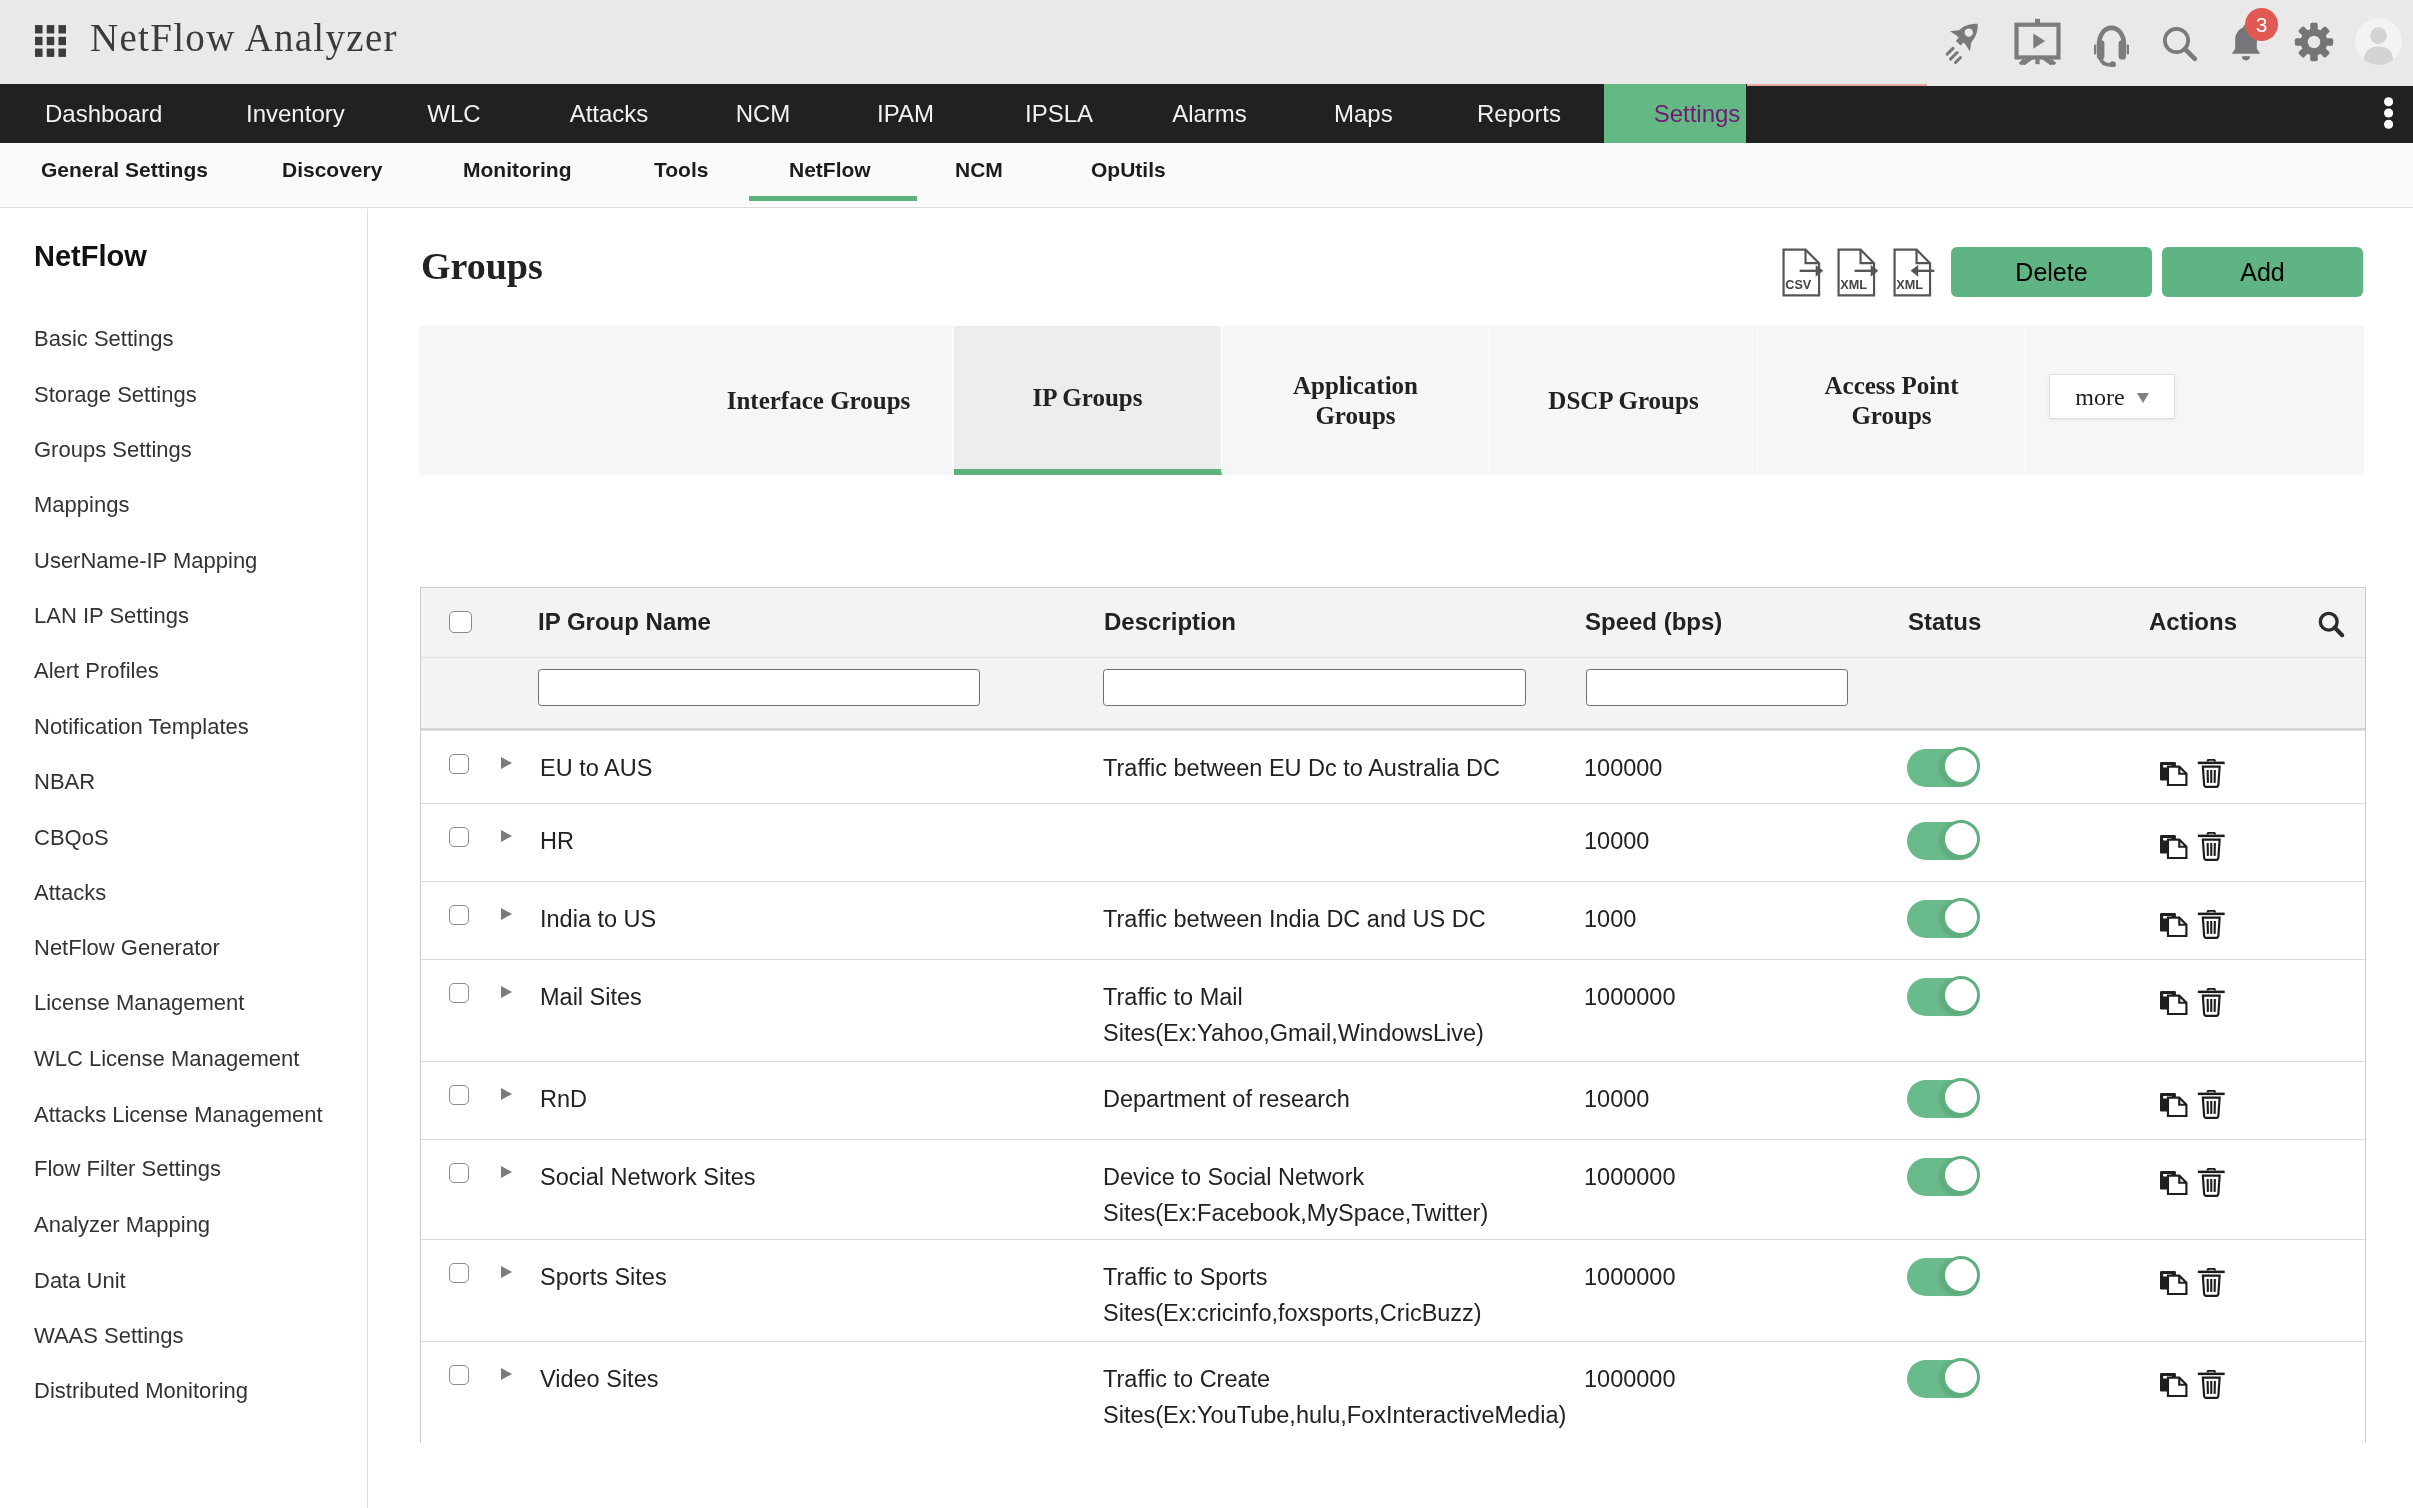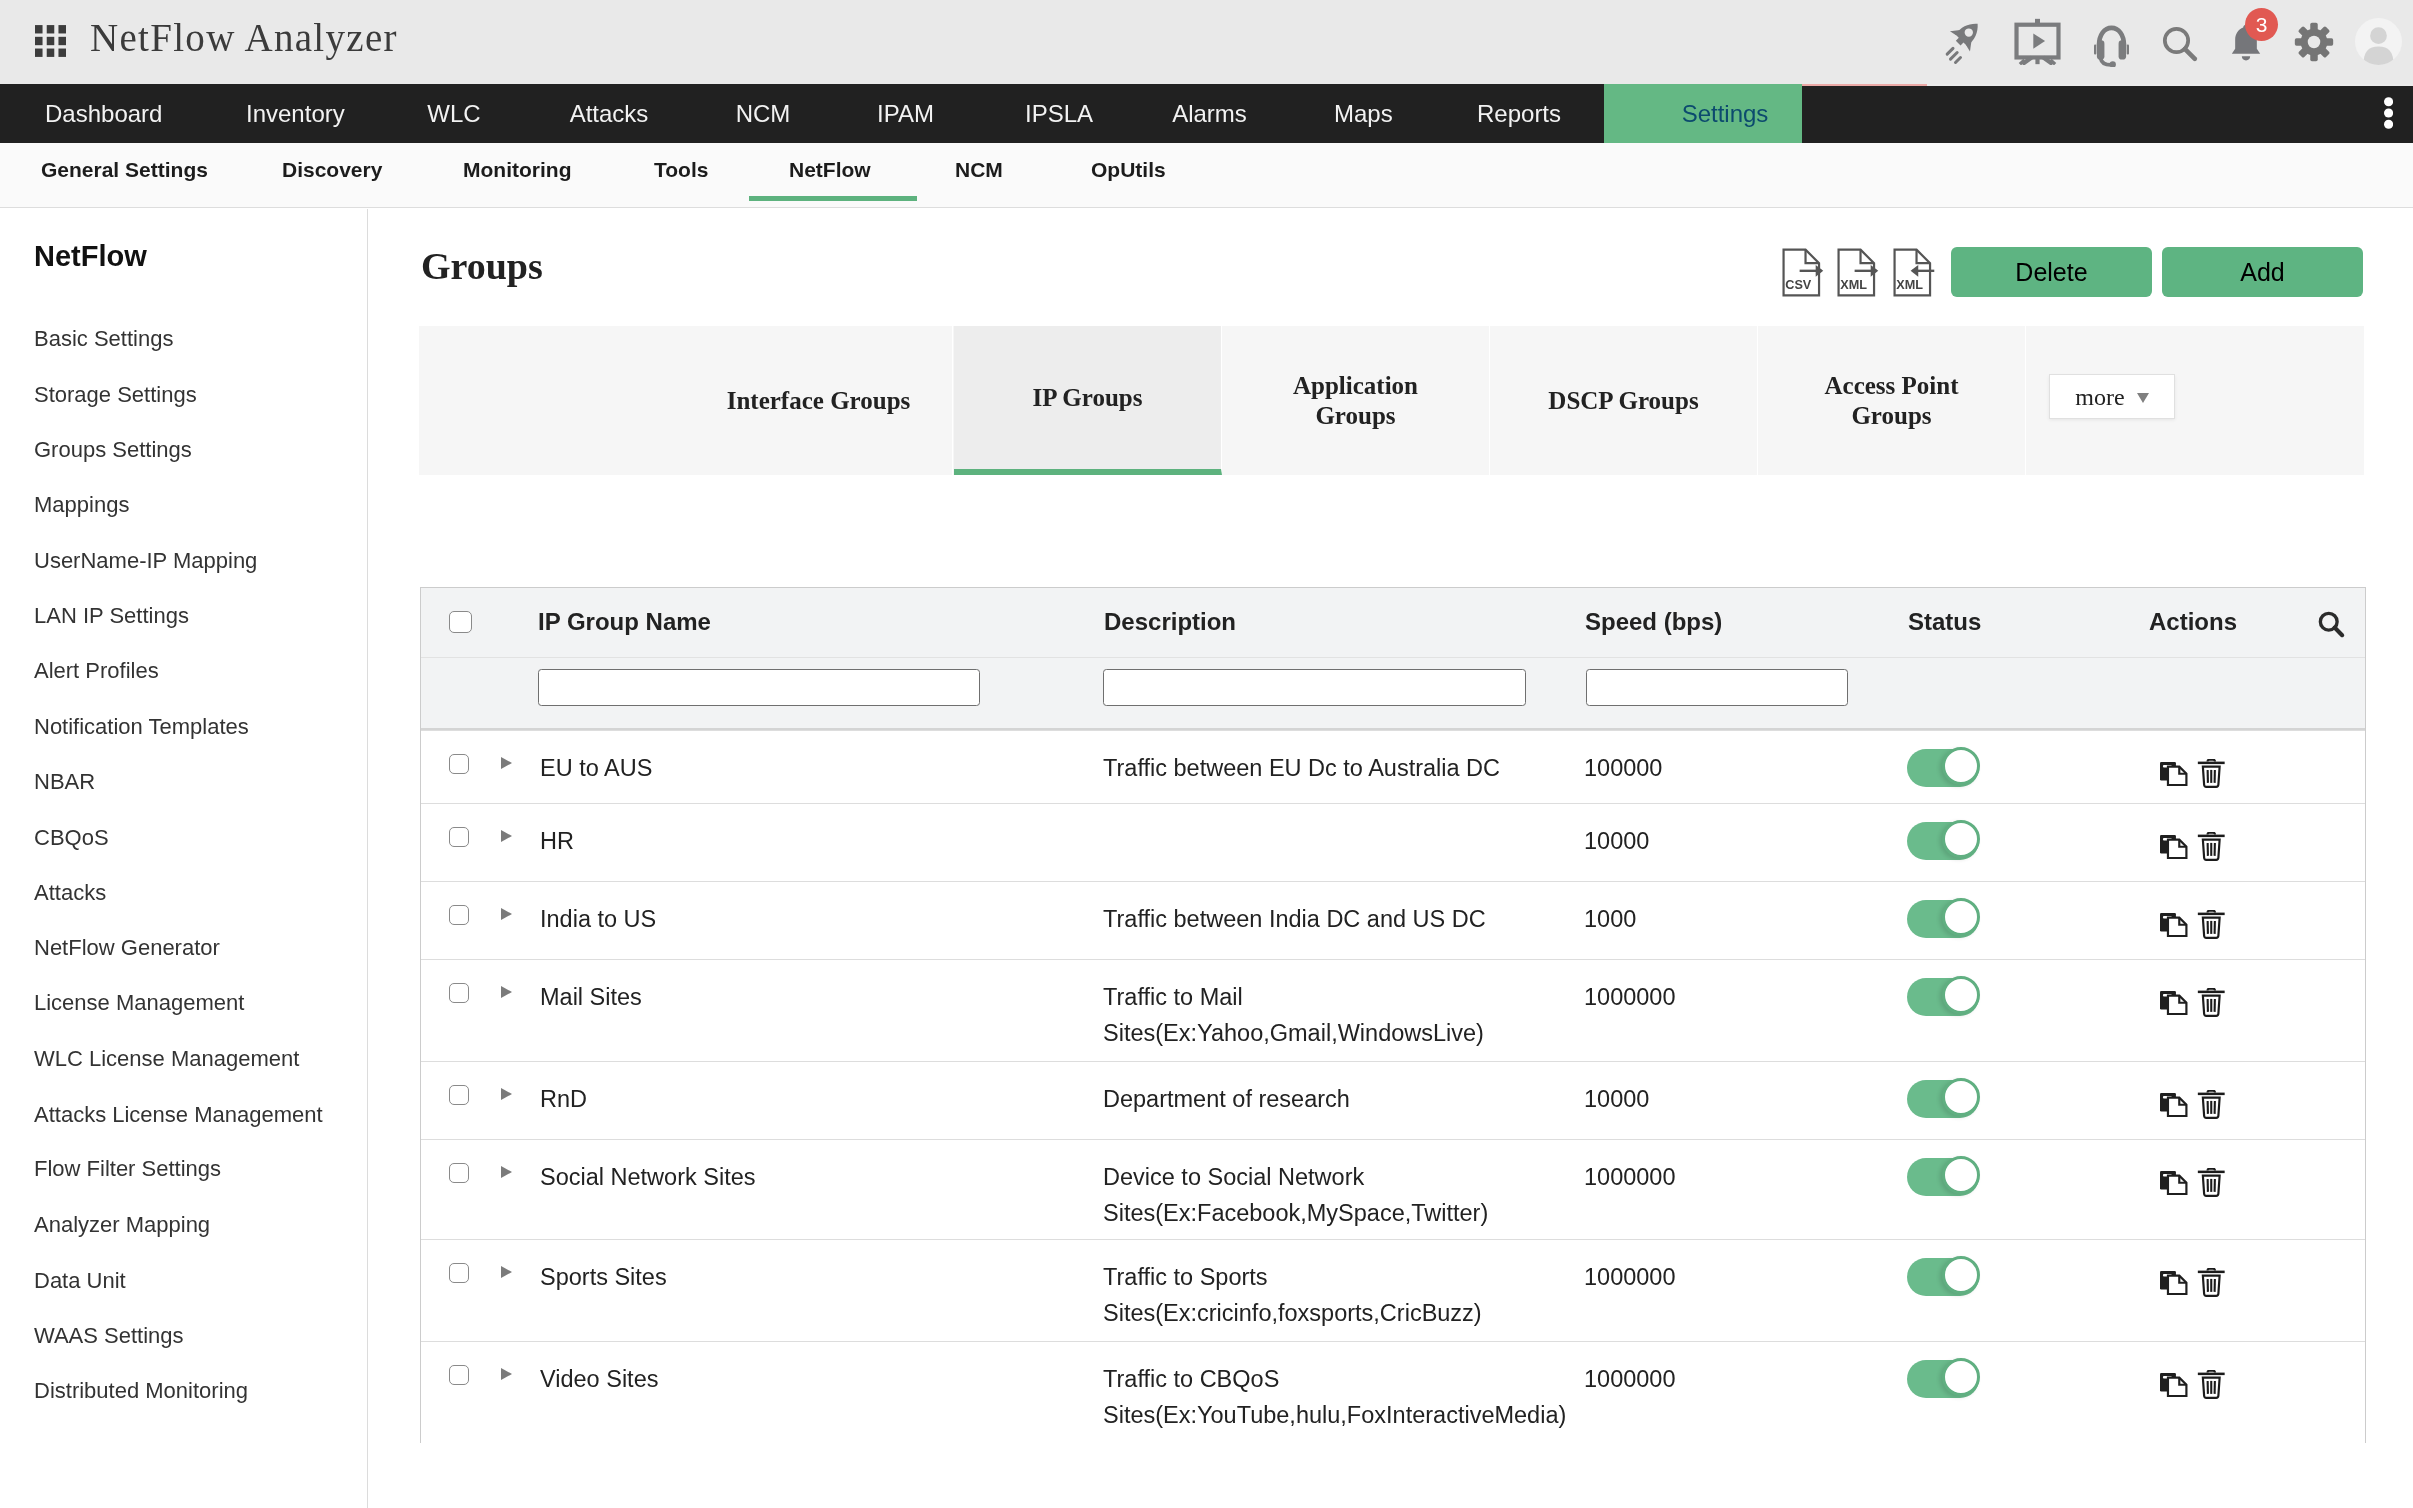--- a/index.html
+++ b/index.html
@@ -8,21 +8,21 @@
   #page { position:relative; width:2413px; height:1508px; overflow:hidden; background:#ffffff; }
   .abs { position:absolute; }
 
   
   #topbar { position:absolute; left:0; top:0; width:2413px; height:84px; background:#e9e9e9; }
   #brand { position:absolute; left:90px; top:15px; font-family:"Liberation Serif", serif; font-size:39px; color:#3b3b3b; letter-spacing:1.3px; }
 
   
   #nav { position:absolute; left:0; top:84px; width:2413px; height:59px; background:#212121; }
   .navitem { position:absolute; top:0; height:59px; line-height:59px; color:#f2f2f2; font-size:24px; text-align:center; }
-  #nav-settings { position:absolute; left:1604px; top:0; width:198px; height:59px; background:#64b884; color:#0c4a6e; font-size:24px; line-height:59px; text-align:center;padding-left:44px; }
+  #nav-settings { position:absolute; left:1604px; top:0; width:142px; height:59px; background:#64b884; color:#701a75; font-size:24px; line-height:59px; text-align:center;padding-left:44px; }
 
   
   #subnav { position:absolute; left:0; top:143px; width:2413px; height:65px; background:#fafafa; border-bottom:0.8px solid #dddddd; }
   .subitem { position:absolute; top:0; height:65px; line-height:53px; color:#1c1c1c; font-size:21px; font-weight:bold; white-space:nowrap; }
   #sub-underline { position:absolute; left:749px; top:53px; width:168px; height:5px; background:#5db27e; }
 
   
   #sidebar { position:absolute; left:0; top:209px; width:368px; height:1300px; background:#ffffff; border-right:0.8px solid #dcdcdc; }
   #sidehead { position:absolute; left:34px; top:31px; font-size:29px; font-weight:bold; color:#111111; }
   .sideitem { position:absolute; left:34px; height:28.5px; line-height:28.5px; font-size:22px; color:#333333; }
@@ -436,21 +436,21 @@
         <path d="M7 9 h20 l-1.5 21.7 a2.8 2.8 0 0 1 -2.8 2.6 h-11.4 a2.8 2.8 0 0 1 -2.8 -2.6 Z" fill="none" stroke="#1b1b1b" stroke-width="2.6"></path>
         <line x1="12.7" y1="13" x2="13" y2="28.5" stroke="#1b1b1b" stroke-width="2.5"></line>
         <line x1="17" y1="13" x2="17" y2="28.5" stroke="#1b1b1b" stroke-width="2.5"></line>
         <line x1="21.3" y1="13" x2="21" y2="28.5" stroke="#1b1b1b" stroke-width="2.5"></line>
       </svg></div>
     </div>
     <div class="row" style="top:753px;height:103px;border-top:0.8px solid #dddddd;">
       <div class="cbx" style="top:22.6px;"></div>
       <div class="caret" style="top:26px;"></div>
       <div class="cname" style="top:24px;">Video Sites</div>
-      <div class="cdesc" style="top:24px;">Traffic to CBQoS</div>
+      <div class="cdesc" style="top:24px;">Traffic to Create</div>
       <div class="cdesc" style="top:60px;">Sites(Ex:YouTube,hulu,FoxInteractiveMedia)</div>
       <div class="cspeed" style="top:24px;">1000000</div>
       <div class="toggle" style="top:18.4px;">
           <div class="knob"></div>
         </div>
       <div class="icopy" style="top:31px;"><svg width="28.5" height="23.5" viewBox="0 0 34 28">
         <rect x="0" y="0" width="19" height="22" rx="1.5" fill="#1f1f1f"></rect>
         <rect x="3.5" y="3.5" width="10.5" height="3" rx="1.2" fill="#ffffff"></rect>
         <path d="M9.5 5.5 H23 L31.5 14 V27.5 H9.5 Z" fill="#ffffff" stroke="#1f1f1f" stroke-width="2.6"></path>
         <path d="M23 5.5 V14 H31.5" fill="none" stroke="#1f1f1f" stroke-width="2.6"></path>

